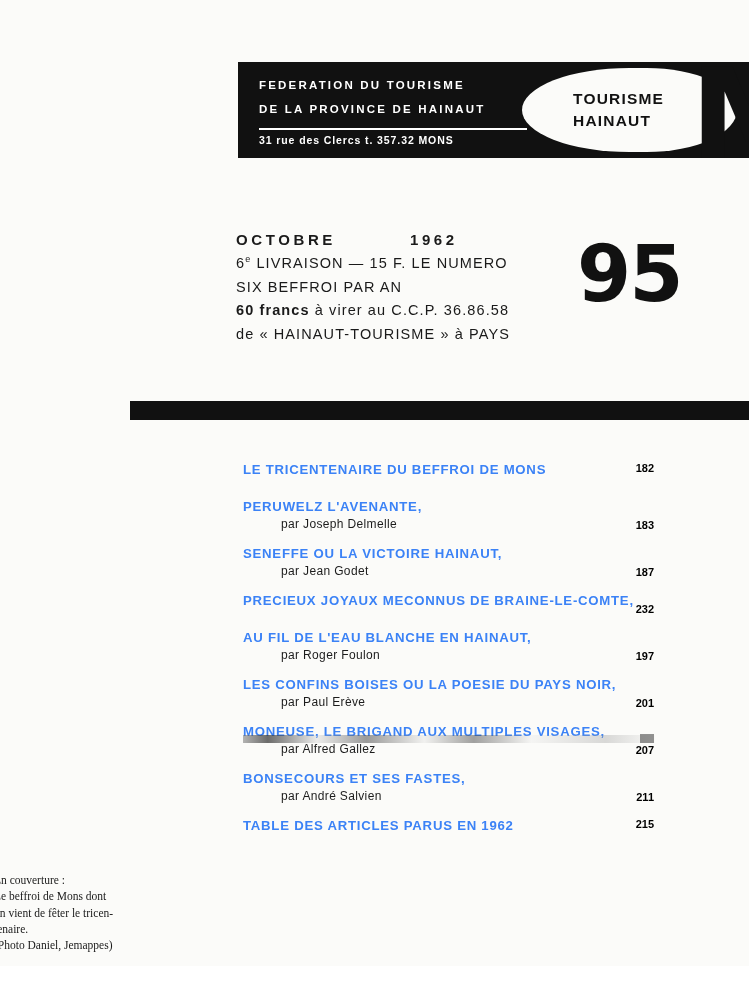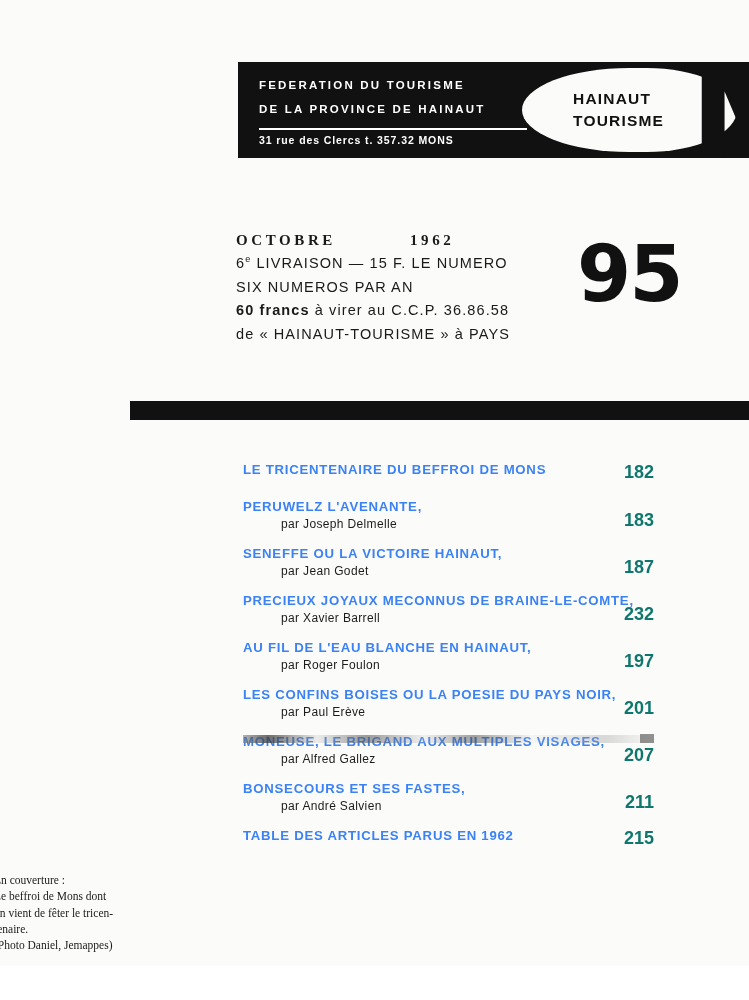--- a/index.html
+++ b/index.html
@@ -120,21 +120,20 @@
     font-size: 14.5px;
     letter-spacing: 1.1px;
     line-height: 1.62;
     color: #1a1a1a;
     white-space: nowrap;
   }
   .issue-row.first {
     font-weight: bold;
     letter-spacing: 3.6px;
     font-size: 15px;
-    font-family: Liberation Serif, serif;
   }
   .issue-row .sp {
     display: inline-block;
     width: 74px;
   }
   .issue-row b { font-weight: bold; }
   .sup { font-size: 9px; vertical-align: super; }
 
   .issue-number {
     position: absolute;
@@ -181,23 +180,23 @@
     font-size: 12px;
     letter-spacing: 0.35px;
     color: #1c1c1c;
     margin-left: 38px;
     margin-top: 3px;
   }
   .toc-page {
     position: absolute;
     right: 95px;
     bottom: 0;
-    font-size: 18px;
-    font-weight: bold;
-    color: #0f766e;
+    font-size: 11px;
+    font-weight: bold;
+    color: #000000;
   }
   .toc-entry.no-author .toc-page { top: 0; bottom: auto; }
 
   
   .smudge {
     position: absolute;
     left: 243px;
     top: 735px;
     width: 412px;
     height: 8px;
@@ -253,35 +252,35 @@
   <div class="masthead">
     <div class="masthead-black"></div>
     <div class="masthead-lines">
       <div class="masthead-line">FEDERATION  DU  TOURISME</div>
       <div class="masthead-line">DE  LA  PROVINCE  DE  HAINAUT</div>
     </div>
     <div class="masthead-rule"></div>
     <div class="masthead-addr">31 rue des Clercs t. 357.32    MONS</div>
     <div class="lens"></div>
     <div class="brand">
+      <div>TOURISME</div>
       <div>HAINAUT</div>
-      <div>TOURISME</div>
     </div>
   </div>
   <div class="bigM">M</div>
 
   <div class="issue">
     <div class="issue-row first">
       <span>OCTOBRE</span><span class="sp"></span><span>1962</span>
     </div>
     <div class="issue-row">
       <span>6</span><span class="sup">e</span>
       <span>LIVRAISON — 15 F. LE NUMERO</span>
     </div>
-    <div class="issue-row">SIX   NUMEROS   PAR   AN</div>
+    <div class="issue-row">SIX   BEFFROI   PAR   AN</div>
     <div class="issue-row">
       <b>60 francs</b>
       <span>à virer au C.C.P. 36.86.58</span>
     </div>
     <div class="issue-row">de  « HAINAUT-TOURISME »  à  PAYS</div>
   </div>
   <div class="issue-number">95</div>
 
   <div class="divider"></div>
 
@@ -299,21 +298,20 @@
     </div>
 
     <div class="toc-entry">
       <div class="toc-title">SENEFFE OU LA VICTOIRE HAINAUT,</div>
       <div class="toc-author">par Jean Godet</div>
       <div class="toc-page">187</div>
     </div>
 
     <div class="toc-entry">
       <div class="toc-title">PRECIEUX JOYAUX MECONNUS DE BRAINE-LE-COMTE,</div>
-      <div class="toc-author">par Xavier Barrell</div>
       <div class="toc-page">232</div>
     </div>
 
     <div class="toc-entry">
       <div class="toc-title">AU FIL DE L'EAU BLANCHE EN HAINAUT,</div>
       <div class="toc-author">par Roger Foulon</div>
       <div class="toc-page">197</div>
     </div>
 
     <div class="toc-entry">

